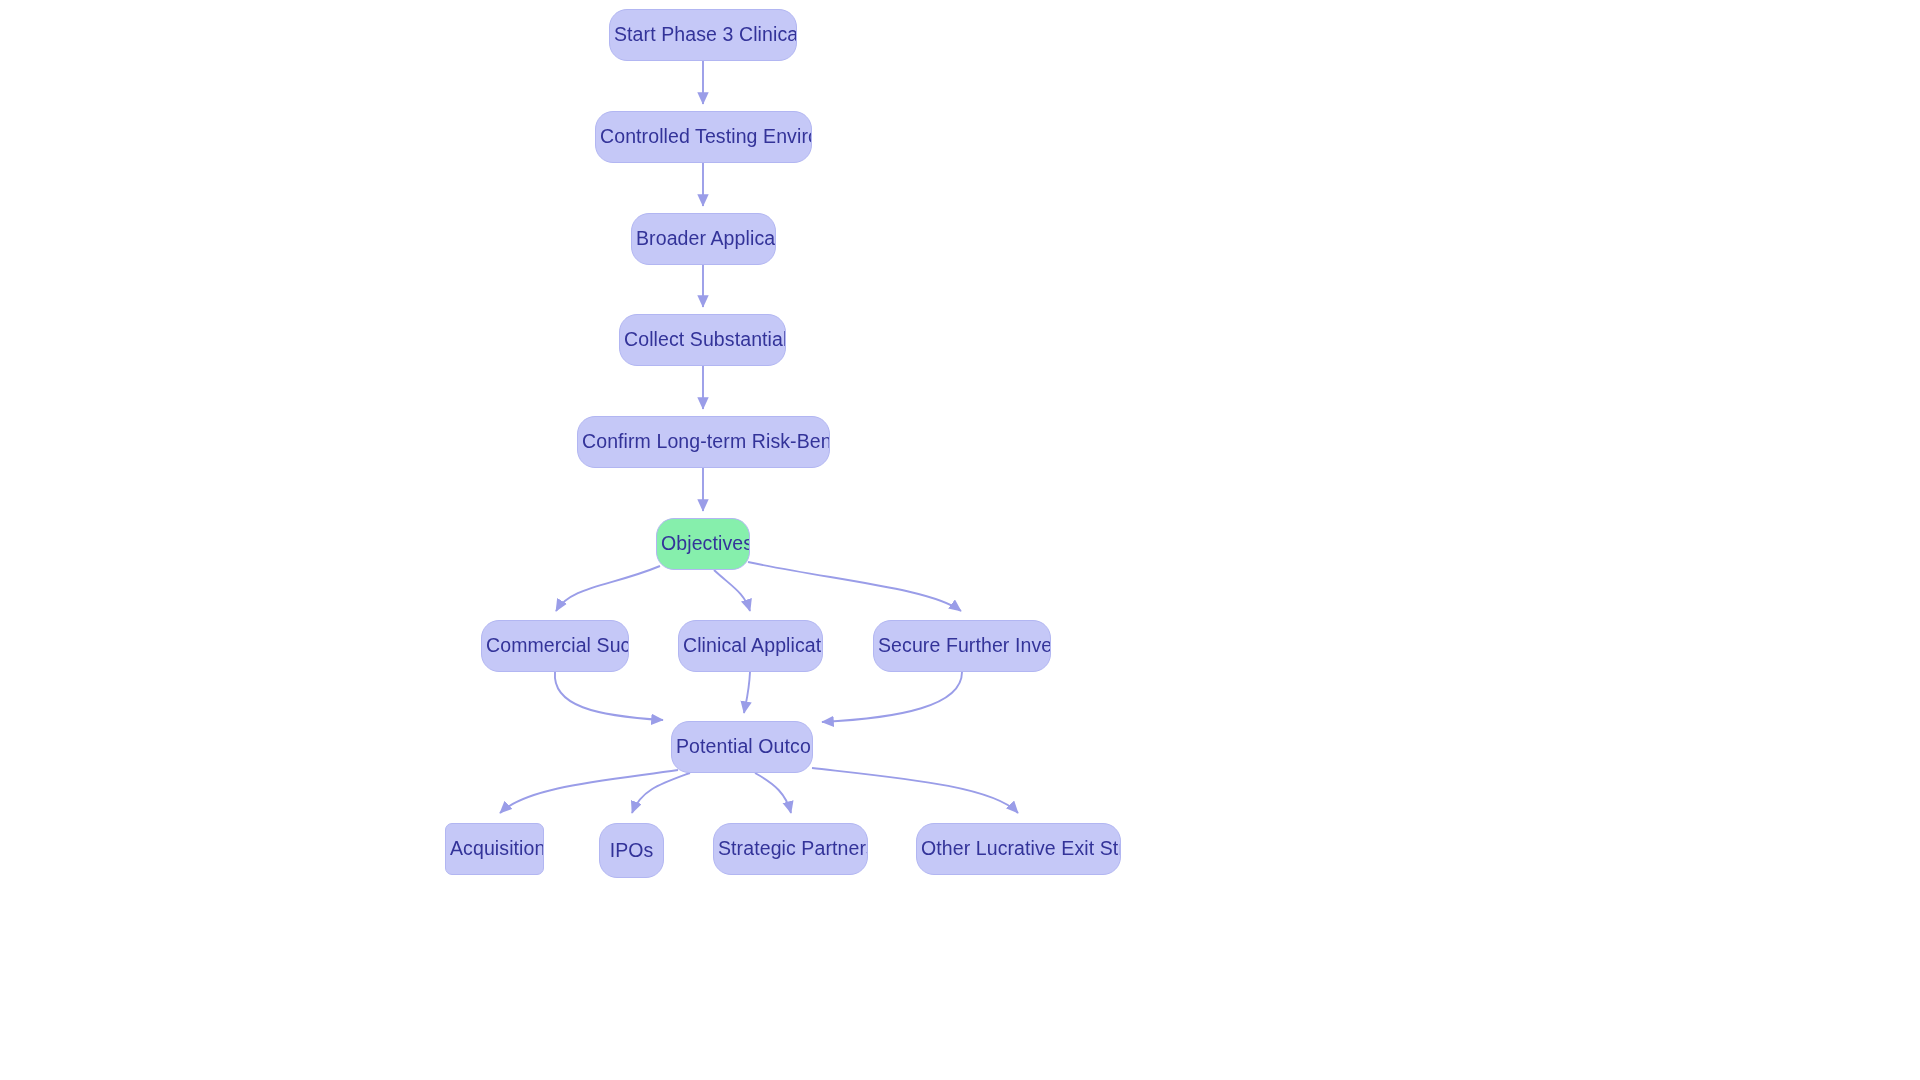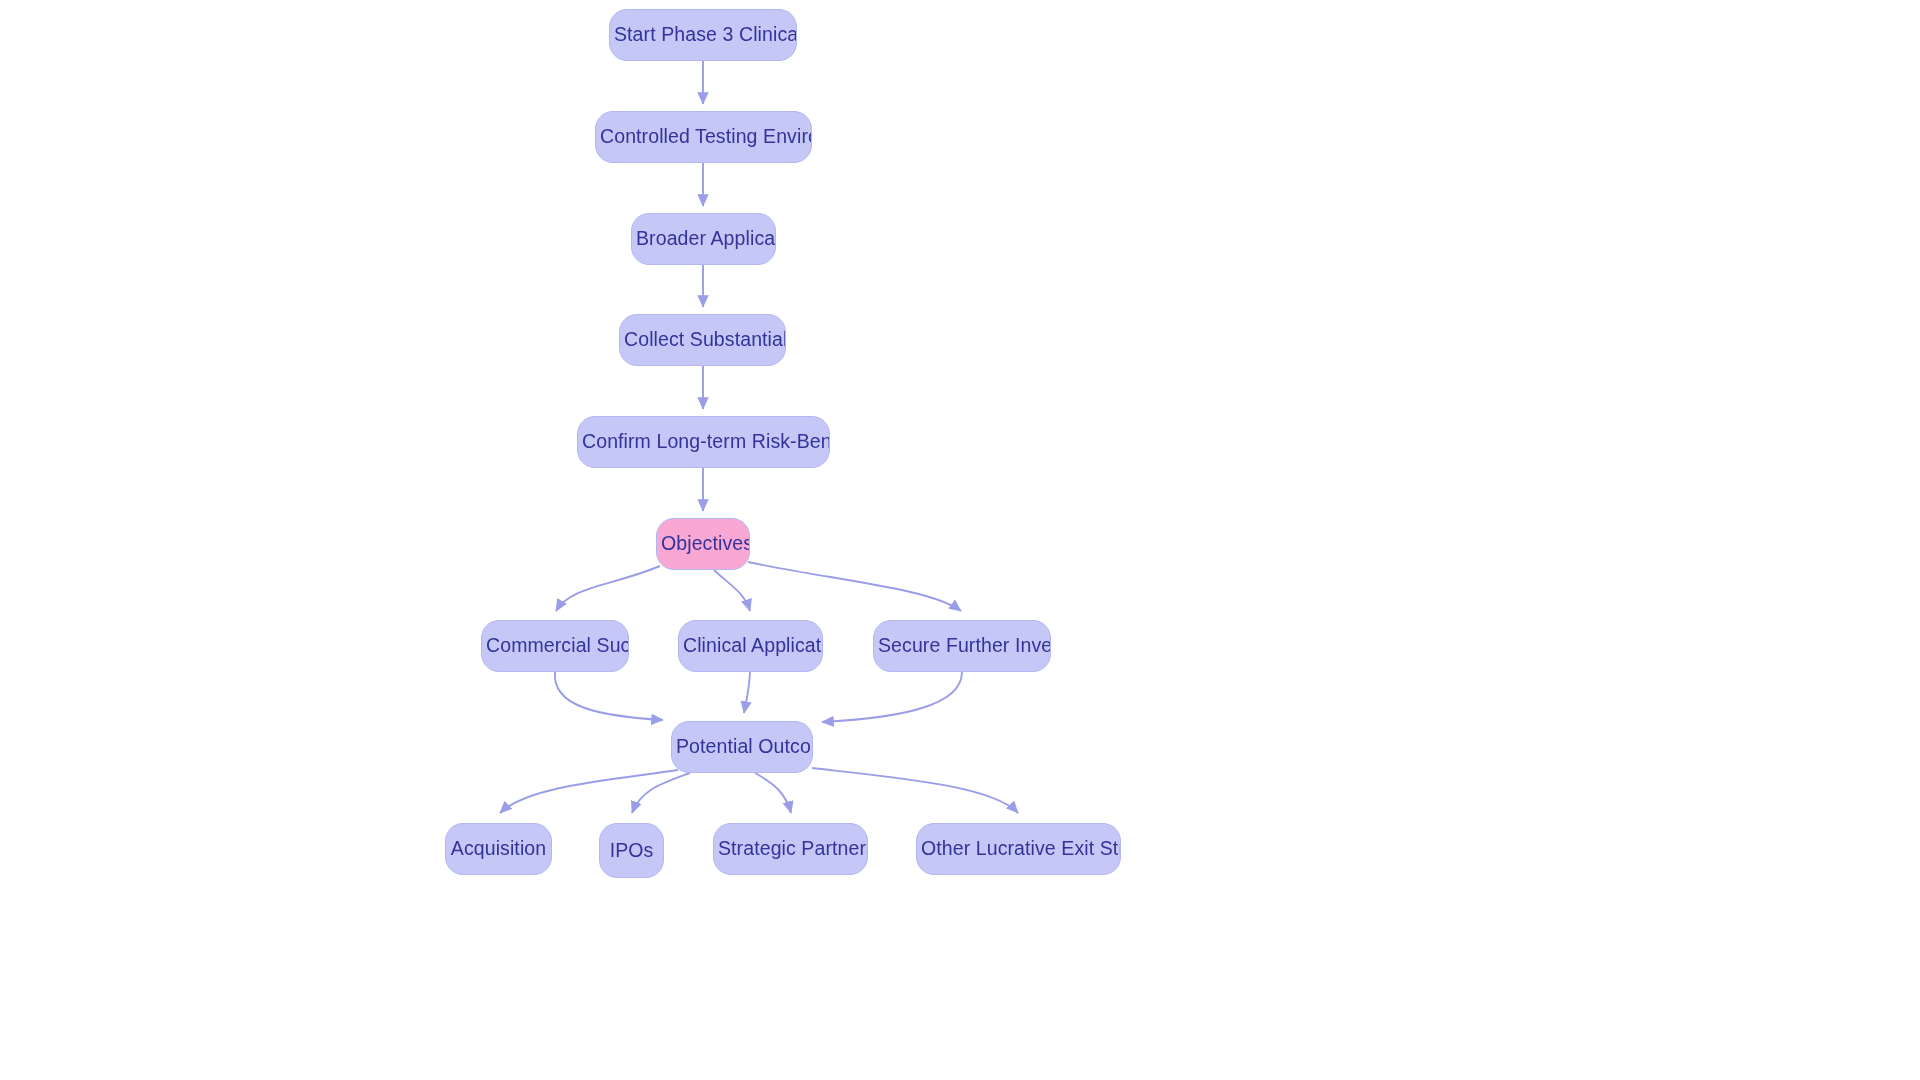--- a/index.html
+++ b/index.html
@@ -79,36 +79,36 @@
   </div>
   <div class="node" style="left: 631px; top: 213px; width: 145px; height: 52px; background: rgb(197, 200, 247); border-color: rgb(178, 182, 242); color: rgb(51, 51, 153);">
     <span class="lbl">Broader Applicatio</span>
   </div>
   <div class="node" style="left: 619px; top: 314px; width: 167px; height: 52px; background: rgb(197, 200, 247); border-color: rgb(178, 182, 242); color: rgb(51, 51, 153);">
     <span class="lbl">Collect Substantial D</span>
   </div>
   <div class="node" style="left: 577px; top: 416px; width: 253px; height: 52px; background: rgb(197, 200, 247); border-color: rgb(178, 182, 242); color: rgb(51, 51, 153);">
     <span class="lbl">Confirm Long-term Risk-Benefit Pro</span>
   </div>
-  <div class="node" style="left: 656px; top: 518px; width: 94px; height: 52px; background: #f9a8d4; border-color: rgb(178, 182, 242); color: rgb(51, 51, 153);">
+  <div class="node" style="left: 656px; top: 518px; width: 94px; height: 52px; background: #86efac; border-color: rgb(178, 182, 242); color: rgb(51, 51, 153);">
     <span class="lbl">Objectives</span>
   </div>
   <div class="node" style="left: 481px; top: 620px; width: 148px; height: 52px; background: rgb(197, 200, 247); border-color: rgb(178, 182, 242); color: rgb(51, 51, 153);">
     <span class="lbl">Commercial Succe</span>
   </div>
   <div class="node" style="left: 678px; top: 620px; width: 145px; height: 52px; background: rgb(197, 200, 247); border-color: rgb(178, 182, 242); color: rgb(51, 51, 153);">
     <span class="lbl">Clinical Applicatio</span>
   </div>
   <div class="node" style="left: 873px; top: 620px; width: 178px; height: 52px; background: rgb(197, 200, 247); border-color: rgb(178, 182, 242); color: rgb(51, 51, 153);">
     <span class="lbl">Secure Further Investm</span>
   </div>
   <div class="node" style="left: 671px; top: 721px; width: 142px; height: 52px; background: rgb(197, 200, 247); border-color: rgb(178, 182, 242); color: rgb(51, 51, 153);">
     <span class="lbl">Potential Outcom</span>
   </div>
-  <div class="node" style="left: 445px; top: 823px; width: 107px; height: 52px; background: rgb(197, 200, 247); border-color: rgb(178, 182, 242); color: rgb(51, 51, 153);">
+  <div class="node" style="left: 445px; top: 823px; width: 99px; height: 52px; background: rgb(197, 200, 247); border-color: rgb(178, 182, 242); color: rgb(51, 51, 153); border-radius: 7px;">
     <span class="lbl">Acquisition</span>
   </div>
   <div class="node" style="left: 599px; top: 823px; width: 65px; height: 55px; background: rgb(197, 200, 247); border-color: rgb(178, 182, 242); color: rgb(51, 51, 153);">
     <span class="lbl">IPOs</span>
   </div>
   <div class="node" style="left: 713px; top: 823px; width: 155px; height: 52px; background: rgb(197, 200, 247); border-color: rgb(178, 182, 242); color: rgb(51, 51, 153);">
     <span class="lbl">Strategic Partnersh</span>
   </div>
   <div class="node" style="left: 916px; top: 823px; width: 205px; height: 52px; background: rgb(197, 200, 247); border-color: rgb(178, 182, 242); color: rgb(51, 51, 153);">
     <span class="lbl">Other Lucrative Exit Strateg</span>

